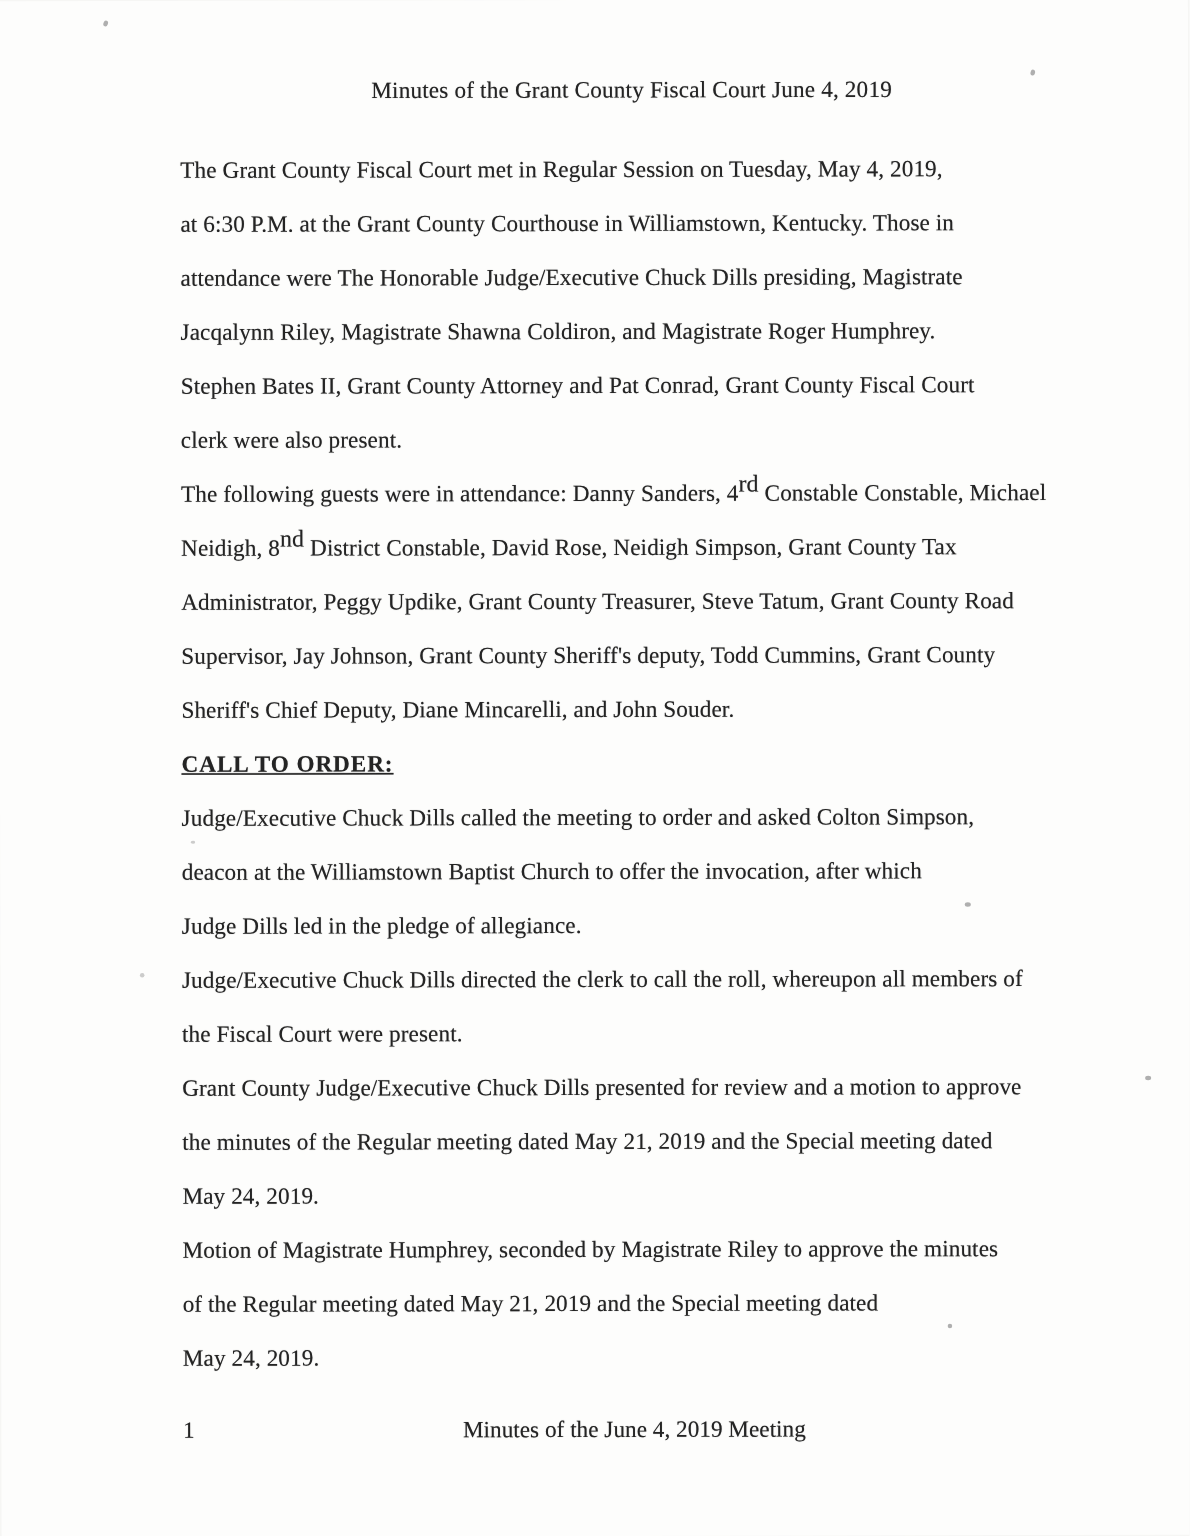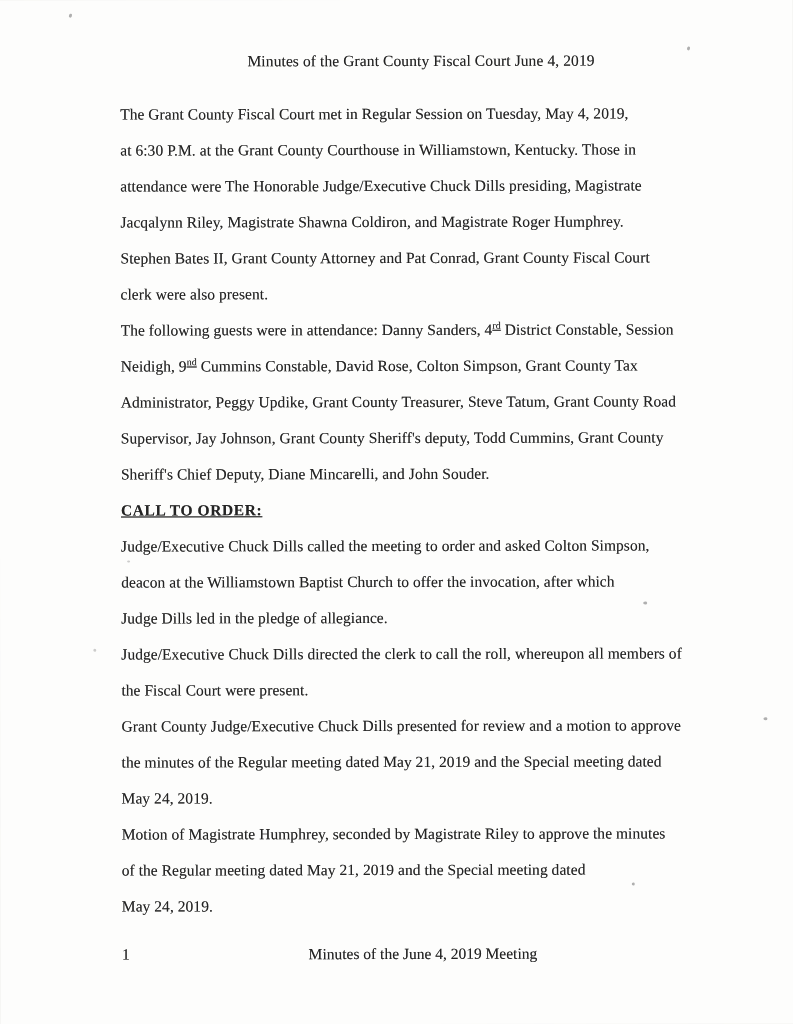--- a/index.html
+++ b/index.html
@@ -44,24 +44,23 @@
     font-size: 15.5px;
     white-space: nowrap;
     letter-spacing: 0.05px;
   }
   .line.heading {
     font-weight: bold;
     text-decoration: underline;
     letter-spacing: 0.6px;
   }
   .line sup {
-    font-size: 10px;
+    font-size: 16px;
     line-height: 0;
     vertical-align: super;
-    text-decoration: underline;
   }
   .footer {
     position: absolute;
     left: 121px;
     top: 936px;
     width: 602px;
     height: 36px;
     line-height: 36px;
     font-size: 15.5px;
   }
@@ -98,22 +97,22 @@
   <div class="content">
     <div class="doc-title">Minutes of the Grant County Fiscal Court June 4, 2019</div>
 
     <div class="body-lines">
         <div class="line">The Grant County Fiscal Court met in Regular Session on Tuesday, May 4, 2019,</div>
         <div class="line">at 6:30 P.M. at the Grant County Courthouse in Williamstown, Kentucky. Those in</div>
         <div class="line">attendance were The Honorable Judge/Executive Chuck Dills presiding, Magistrate</div>
         <div class="line">Jacqalynn Riley, Magistrate Shawna Coldiron, and Magistrate Roger Humphrey.</div>
         <div class="line">Stephen Bates II, Grant County Attorney and Pat Conrad, Grant County Fiscal Court</div>
         <div class="line">clerk were also present.</div>
-        <div class="line"><span>The following guests were in attendance: Danny Sanders, 4</span><sup>rd</sup><span> District Constable, Session</span></div>
-        <div class="line"><span>Neidigh, 9</span><sup>nd</sup><span> Cummins Constable, David Rose, Colton Simpson, Grant County Tax</span></div>
+        <div class="line"><span>The following guests were in attendance: Danny Sanders, 4</span><sup>rd</sup><span> Constable Constable, Michael</span></div>
+        <div class="line"><span>Neidigh, 8</span><sup>nd</sup><span> District Constable, David Rose, Neidigh Simpson, Grant County Tax</span></div>
         <div class="line">Administrator, Peggy Updike, Grant County Treasurer, Steve Tatum, Grant County Road</div>
         <div class="line">Supervisor, Jay Johnson, Grant County Sheriff's deputy, Todd Cummins, Grant County</div>
         <div class="line">Sheriff's Chief Deputy, Diane Mincarelli, and John Souder.</div>
         <div class="line heading">CALL TO ORDER:</div>
         <div class="line">Judge/Executive Chuck Dills called the meeting to order and asked Colton Simpson,</div>
         <div class="line">deacon at the Williamstown Baptist Church to offer the invocation, after which</div>
         <div class="line">Judge Dills led in the pledge of allegiance.</div>
         <div class="line">Judge/Executive Chuck Dills directed the clerk to call the roll, whereupon all members of</div>
         <div class="line">the Fiscal Court were present.</div>
         <div class="line">Grant County Judge/Executive Chuck Dills presented for review and a motion to approve</div>

